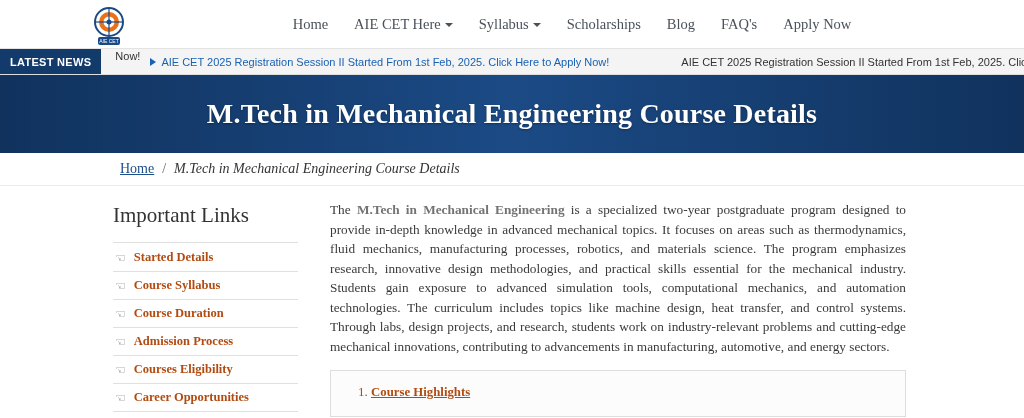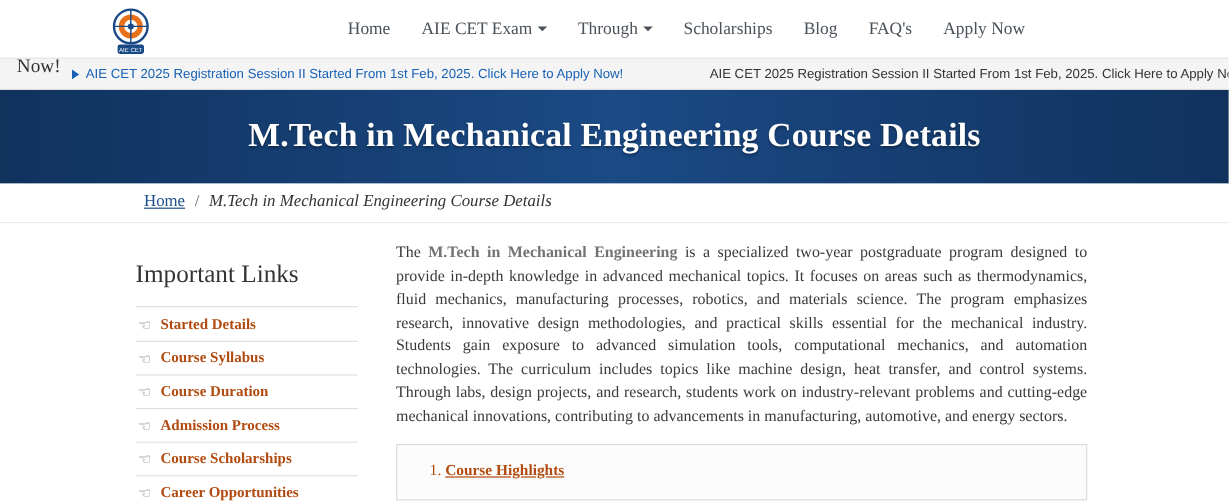--- a/index.html
+++ b/index.html
@@ -79,22 +79,22 @@
     display: flex;
     align-items: center;
     padding: 0 10px;
     white-space: nowrap;
   }
   .news-now {
     display: flex;
     align-items: center;
     padding: 0 10px 12px 14px;
     color: #333;
-    font-family: Liberation Serif, serif;
-    font-size: 16px;
+    font-family: Liberation Sans, sans-serif;
+    font-size: 11px;
     white-space: nowrap;
   }
   .news-items {
     display: flex;
     align-items: center;
     gap: 32px;
     white-space: nowrap;
     overflow: hidden;
   }
   .news-item {
@@ -161,21 +161,21 @@
   .content {
     display: flex;
     padding: 14px 0 0 0;
   }
   .sidebar {
     width: 195px;
     margin-left: 113px;
     padding-right: 10px;
   }
   .sidebar h2 {
-    margin: 16px 0 14px 0;
+    margin: 3px 0 14px 0;
     font-family: "Liberation Serif", serif;
     font-weight: normal;
     font-size: 21px;
     color: #333;
   }
   .side-list { list-style: none; margin: 0; padding: 0; }
   .side-list li {
     border-bottom: 1px solid #e0e0e0;
     padding: 6px 0 6px 2px;
     display: flex;
@@ -255,30 +255,31 @@
         <path d="M9 21 L37 21" stroke="#1a4a86" stroke-width="1.2"></path>
         <path d="M23 7 L23 35" stroke="#1a4a86" stroke-width="1.2"></path>
         <rect x="12" y="36" width="22" height="8" rx="2" fill="#1a4a86"></rect>
         <text x="23" y="42.3" font-size="5" fill="#ffffff" text-anchor="middle" font-family="Liberation Sans, sans-serif">AIE CET</text>
       </svg>
     </div>
   </div>
 
   <nav class="nav">
     <a href="#"><span>Home</span></a>
-    <a href="#"><span>AIE CET Exam</span><span class="caret"></span></a>
-    <a href="#"><span>Through</span><span class="caret"></span></a>
+    <a href="#"><span>AIE CET Here</span><span class="caret"></span></a>
+    <a href="#"><span>Syllabus</span><span class="caret"></span></a>
     <a href="#"><span>Scholarships</span></a>
     <a href="#"><span>Blog</span></a>
     <a href="#"><span>FAQ's</span></a>
     <a href="#"><span>Apply Now</span></a>
   </nav>
 </div>
 
 <div class="newsbar">
+  <div class="news-label">LATEST NEWS</div>
   <div class="news-now">Now!</div>
   <div class="news-items">
     <span class="news-item">
       <span class="news-arrow"></span>
       <span>AIE CET 2025 Registration Session II Started From 1st Feb, 2025. Click Here to Apply Now!</span>
     </span>
     <span class="news-sep"></span>
     <span class="news-item plain">
       <span>AIE CET 2025 Registration Session II Started From 1st Feb, 2025. Click Here to Apply Now!</span>
     </span>
@@ -311,21 +312,21 @@
       <li>
         <span class="hand-icon">☜</span>
         <a href="#">Course Duration</a>
       </li>
       <li>
         <span class="hand-icon">☜</span>
         <a href="#">Admission Process</a>
       </li>
       <li>
         <span class="hand-icon">☜</span>
-        <a href="#">Course Scholarships</a>
+        <a href="#">Courses Eligibility</a>
       </li>
       <li>
         <span class="hand-icon">☜</span>
         <a href="#">Career Opportunities</a>
       </li>
       <li>
         <span class="hand-icon">☜</span>
         <a href="#">Salary</a>
       </li>
 

